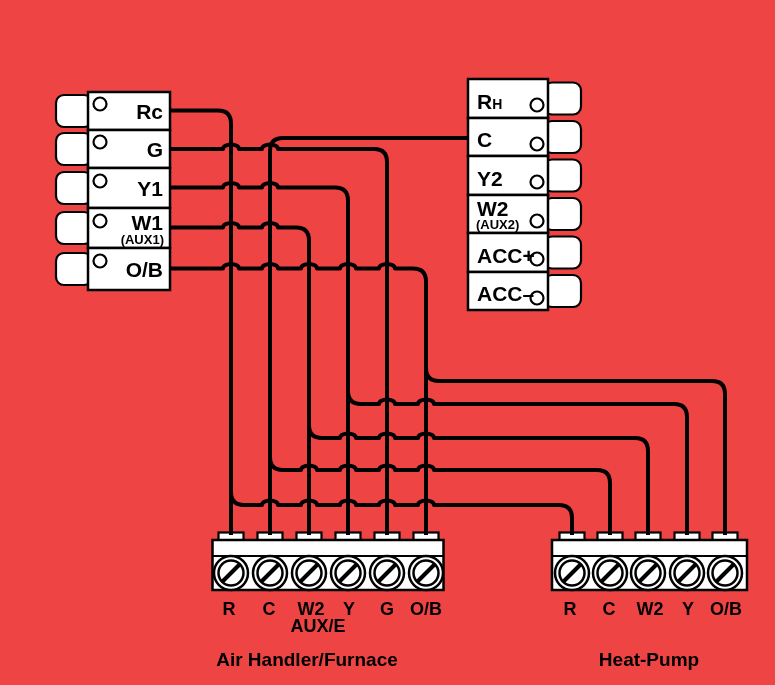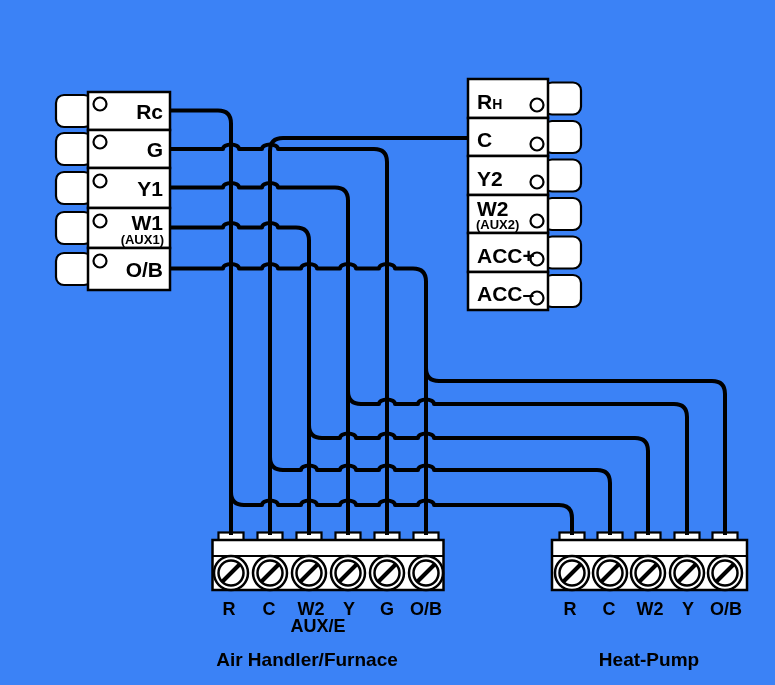--- a/index.html
+++ b/index.html
@@ -1,16 +1,16 @@
 <!DOCTYPE html>
 <html><head>
 <meta charset="utf-8">
 <style>
   html,body{margin:0;padding:0;background:#ffffff;}
-  .stage{width:775px;height:685px;background:#3b82f6;position:relative;}
+  .stage{width:775px;height:685px;background:#ef4444;position:relative;}
   svg{display:block;}
   .wire{fill:none;stroke:#000000;stroke-width:4;stroke-linecap:butt;stroke-linejoin:round;}
   .box{fill:#ffffff;stroke:#000000;stroke-width:2.5;}
   .tab{fill:#ffffff;stroke:#000000;stroke-width:2.2;}
   .port{fill:#ffffff;stroke:#000000;stroke-width:2.2;}
   .divider{stroke:#000000;stroke-width:2.2;}
   .screw-outer{fill:#ffffff;stroke:#000000;stroke-width:2.5;}
   .screw-inner{fill:none;stroke:#000000;stroke-width:2.5;}
   .screw-slot{stroke:#000000;stroke-width:4;}
   .t{font-family:"Liberation Sans",sans-serif;font-weight:bold;fill:#000000;}

